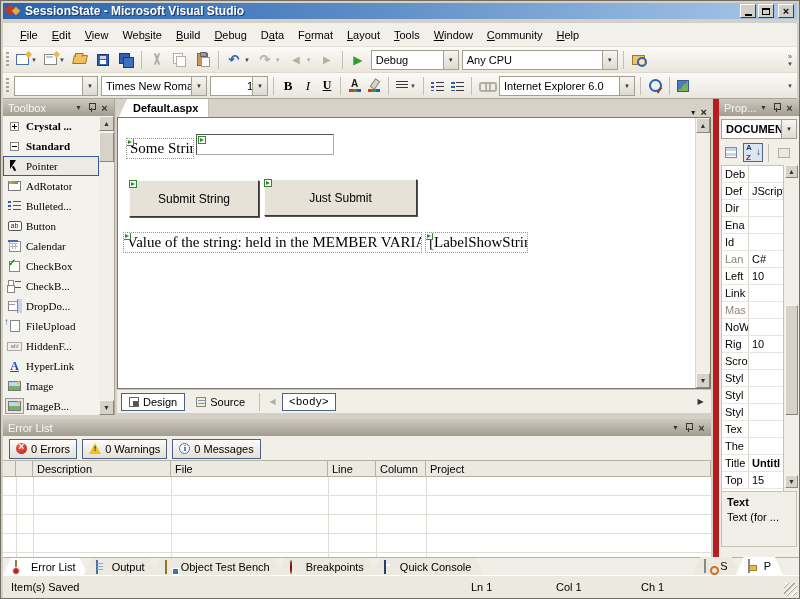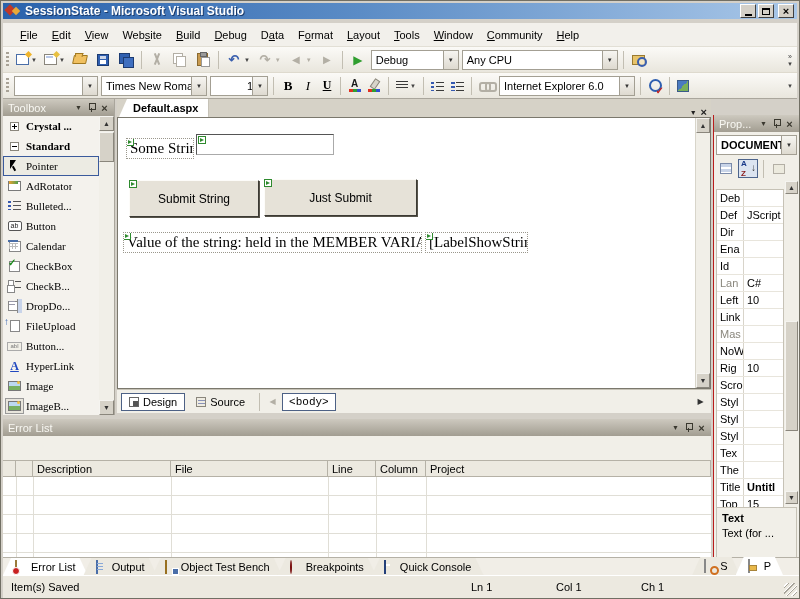--- a/index.html
+++ b/index.html
@@ -178,32 +178,32 @@
   .design-view-icon{width:10px;height:10px;border:1px solid #666;background:#fff;position:relative;}
   .design-view-icon::before{content:"";position:absolute;right:0;bottom:0;width:5px;height:5px;background:#555;}
   .source-view-icon{width:10px;height:10px;border:1px solid #8a867c;background:#efece2;position:relative;}
   .source-view-icon::before{content:"";position:absolute;left:1px;top:2px;width:7px;height:5px;background:repeating-linear-gradient(180deg,#8a92b8 0 1px,transparent 1px 3px);}
   .nav-arrow{width:13px;height:16px;display:inline-flex;align-items:center;justify-content:center;font-size:8px;color:#b3afa5;}
   .nav-arrow.en{color:#333;}
   .nav-arrow.right{margin-left:auto;}
   .tag-chip{height:18px;display:inline-flex;align-items:center;padding:0 6px;background:#fff;border:1px solid #4d6185;font-family:Liberation Mono, monospace;}
 
   
-  .props{position:absolute;left:712px;top:98px;width:86px;height:458px;background:#f1efe8;border-left:1px solid #b91c1c;margin-top:16px;}
+  .props{position:absolute;left:712px;top:98px;width:86px;height:458px;background:#f1efe8;border-left:6px solid #b91c1c;}
   .obj-combo{position:absolute;left:2px;top:20px;right:2px;height:20px;background:#fff;border:1px solid #a39f93;display:flex;align-items:stretch;font-weight:bold;}
   .props-toolbar{position:absolute;left:2px;top:43px;right:2px;height:21px;display:flex;align-items:center;gap:2px;}
   .ptb-btn{width:20px;height:19px;display:inline-flex;align-items:center;justify-content:center;border:1px solid transparent;position:relative;}
   .ptb-btn.active{border-color:#4d648c;background:#dce4f0;}
   .categorized-icon{width:12px;height:11px;border:1px solid #7a8aa8;background:linear-gradient(180deg,#c8d4e8 0 3px,#fff 3px 5px,#c8d4e8 5px 8px,#fff 8px);}
   .alphasort-icon{width:14px;height:13px;position:relative;font-weight:bold;}
   .alphasort-icon::before{content:"A";position:absolute;left:0;top:-3px;font-size:8px;color:#1a3a8a;}
   .alphasort-icon::after{content:"Z";position:absolute;left:0;bottom:-3px;font-size:8px;color:#8a1a1a;}
   .alphasort-icon .sa{position:absolute;right:-1px;top:0;font-size:10px;color:#333;}
   .proppages-icon{width:12px;height:10px;border:1px solid #b3afa5;background:#eceade;}
-  .prop-grid{position:absolute;left:2px;top:74px;right:15px;height:374px;background:#fff;border:1px solid #c6c2b6;overflow:hidden;}
+  .prop-grid{position:absolute;left:2px;top:66px;right:15px;height:374px;background:#fff;border:1px solid #c6c2b6;overflow:hidden;}
   .prop-row{display:flex;height:17px;border-bottom:1px solid #e8e5dc;}
   .prop-name{width:27px;padding:2px 0 0 3px;border-right:1px solid #d8d4ca;overflow:hidden;white-space:nowrap;flex:0 0 auto;}
   .prop-val{flex:1;padding:2px 0 0 3px;overflow:hidden;white-space:nowrap;}
   .prop-row .gray{color:#8a877d;}
   .prop-row .boldv{font-weight:bold;}
   .props-scroll{position:absolute;top:66px;right:1px;width:13px;height:323px;background:#f1efe8;}
   .props-scroll .sb-btn{width:13px;height:13px;}
   .props-scroll .sb-thumb{width:13px;top:140px;height:110px;}
   .prop-desc{position:absolute;left:2px;top:392px;right:2px;height:56px;border:1px solid #c6c2b6;background:#f1efe8;padding:4px 5px;}
   .prop-desc .t{font-weight:bold;margin-bottom:3px;}
@@ -505,21 +505,21 @@
         <div class="tbx-item">
           <span class="tbx-icon">
             <span class="fileupload-icon"></span>
           </span>
           <span class="tbx-label">FileUpload</span>
         </div>
         <div class="tbx-item">
           <span class="tbx-icon">
             <span class="hiddenfield-icon"></span>
           </span>
-          <span class="tbx-label">Button...</span>
+          <span class="tbx-label">HiddenF...</span>
         </div>
         <div class="tbx-item">
           <span class="tbx-icon">
             <span class="hyperlink-icon"></span>
           </span>
           <span class="tbx-label">HyperLink</span>
         </div>
         <div class="tbx-item">
           <span class="tbx-icon">
             <span class="image-icon"></span>
@@ -703,20 +703,34 @@
   </div>
 
   <div class="errorlist">
     <div class="panel-title">
       <span class="pt-label">Error List</span>
       <span class="hdr-btn chev">▼</span>
       <span class="hdr-btn">
           <span class="pin-icon"></span>
         </span>
       <span class="hdr-btn xg">×</span>
+    </div>
+    <div class="el-toolbar">
+      <span class="el-btn">
+          <span class="error-icon"></span>
+          <span>0 Errors</span>
+        </span>
+      <span class="el-btn">
+          <span class="warning-icon"></span>
+          <span>0 Warnings</span>
+        </span>
+      <span class="el-btn">
+          <span class="info-icon"></span>
+          <span>0 Messages</span>
+        </span>
     </div>
     <div class="el-header">
       <span class="el-h el-c0"></span>
       <span class="el-h el-c1"></span>
       <span class="el-h el-c2">Description</span>
       <span class="el-h el-c3">File</span>
       <span class="el-h el-c4">Line</span>
       <span class="el-h el-c5">Column</span>
       <span class="el-h el-c6">Project</span>
     </div>

